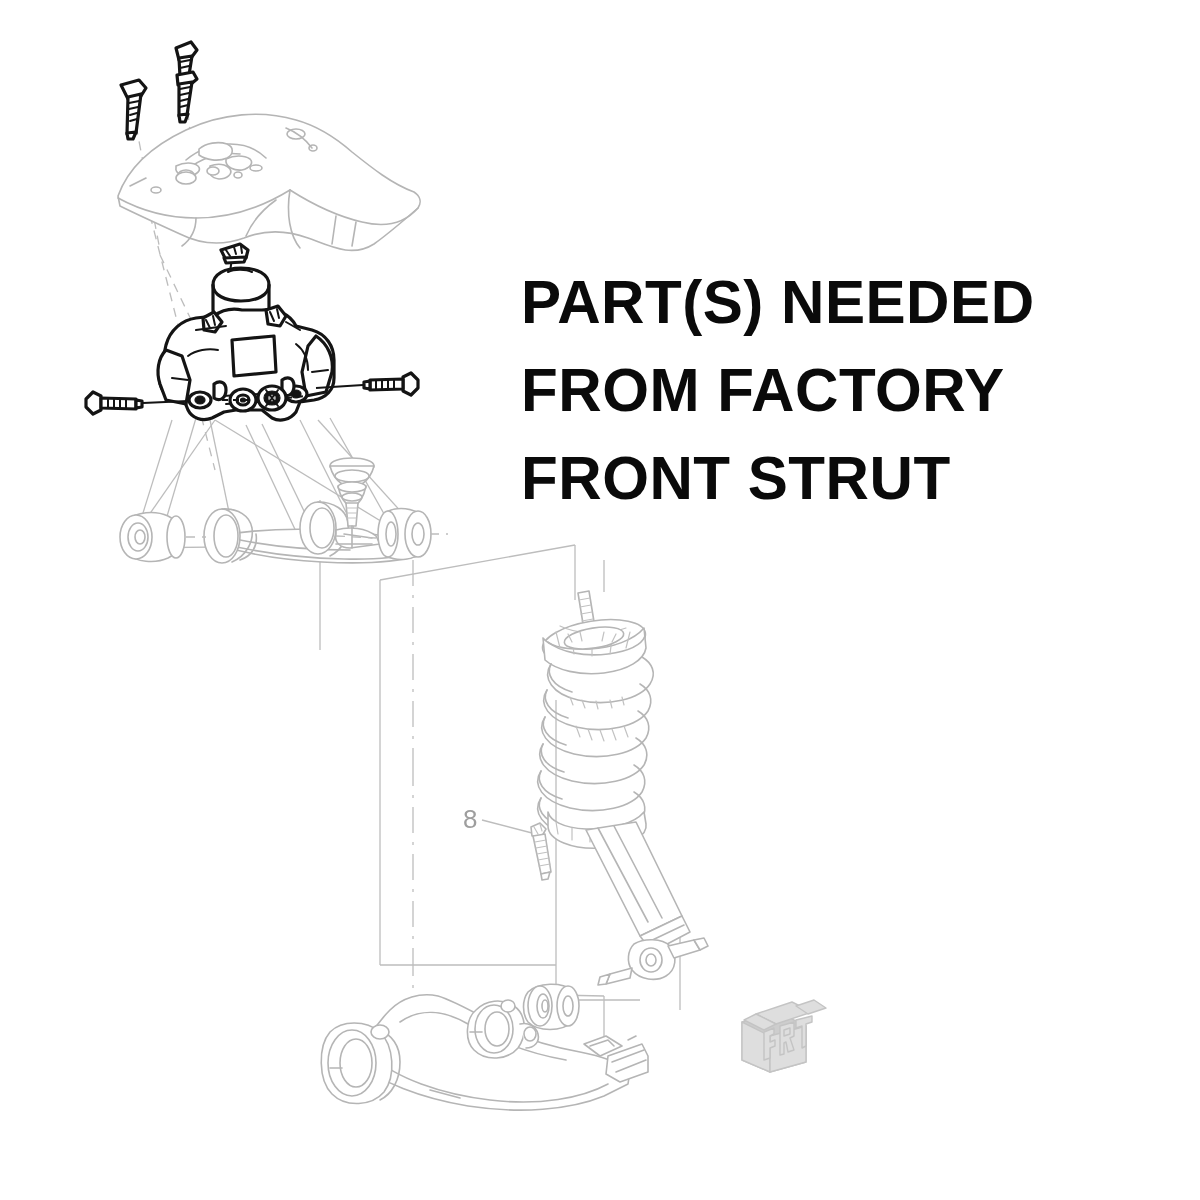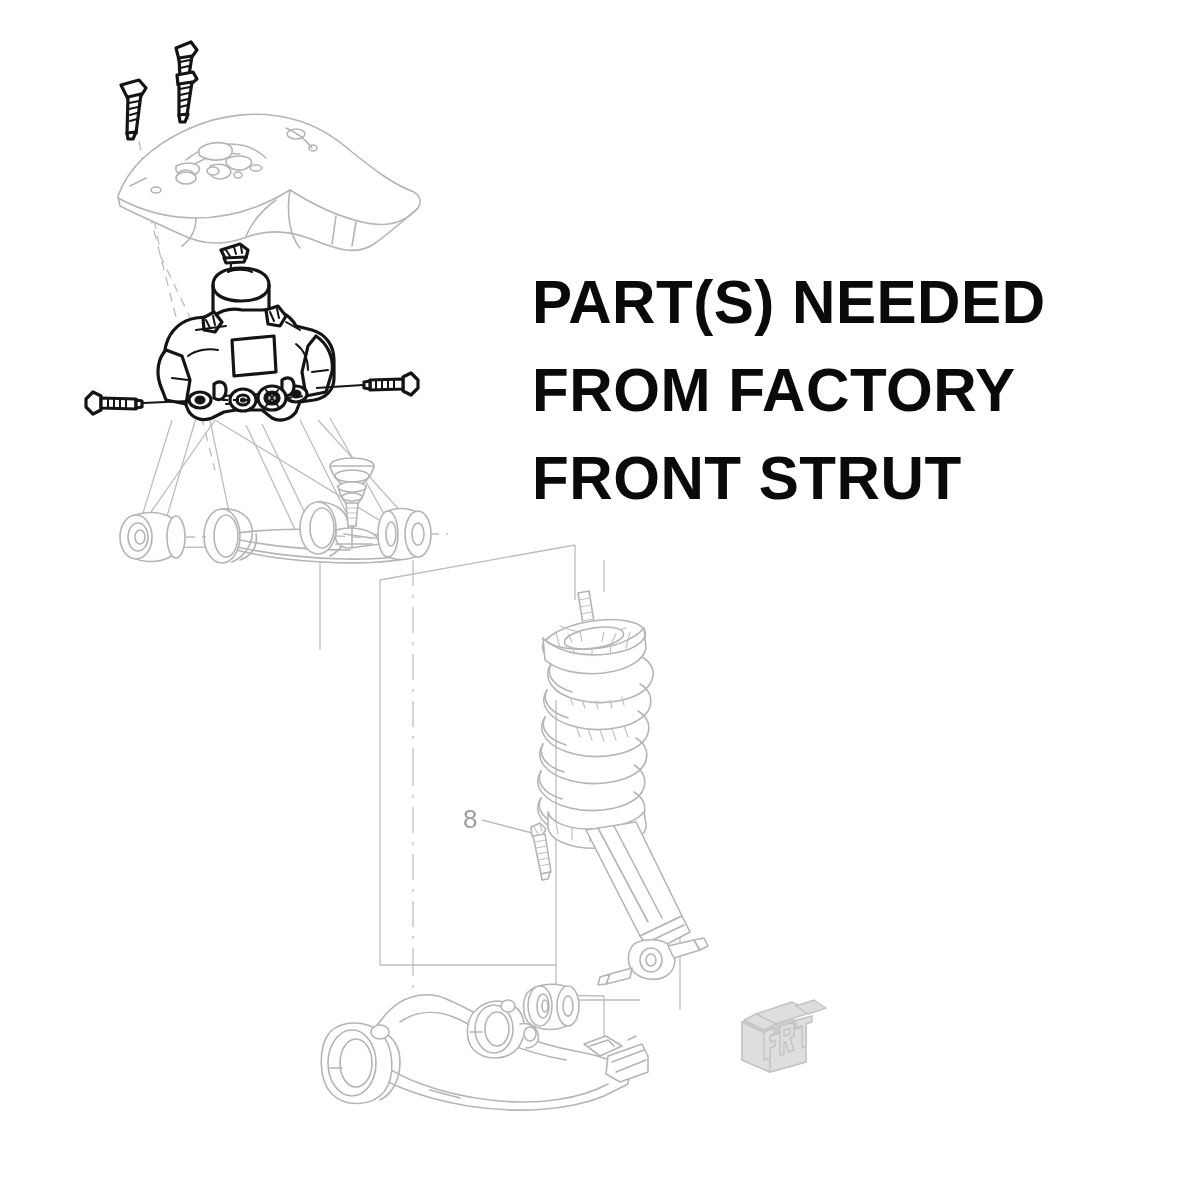--- a/index.html
+++ b/index.html
@@ -24,21 +24,21 @@
   #diagram-svg {
     position: absolute;
     left: 0;
     top: 0;
     width: 1200px;
     height: 1200px;
     display: block;
   }
   .heading-block {
     position: absolute;
-    left: 532px;
+    left: 521px;
     top: 258px;
     width: 640px;
   }
   .heading-line {
     font-family: "Liberation Sans", sans-serif;
     font-weight: 700;
     font-size: 62px;
     line-height: 88px;
     letter-spacing: 0.5px;
     color: #0a0a0a;

